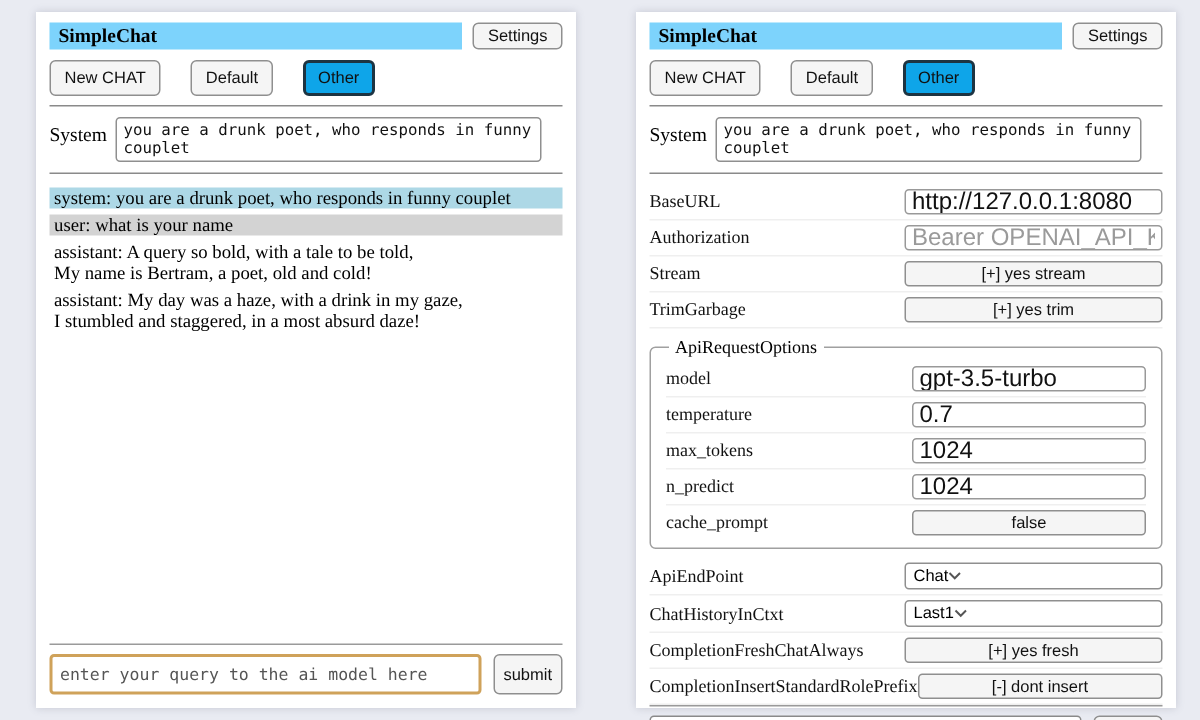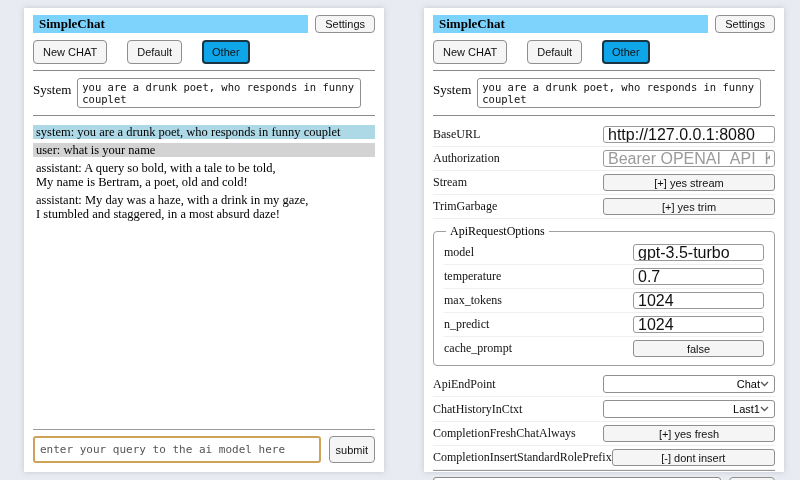--- a/index.html
+++ b/index.html
@@ -109,34 +109,34 @@
   .text-input::placeholder { color: #9a9a9a; }
   .wide-btn { width: 100%; height: 17px; padding: 0 4px; border-radius: 3px; }
   .fake-select {
     width: 100%;
     height: 18px;
     background: #fff;
     border: 1px solid #8f8f8f;
     border-radius: 3px;
     display: flex;
     align-items: center;
-    justify-content: flex-end;
+    justify-content: flex-start;
     padding: 0 5px;
     font-family: "Liberation Sans", sans-serif;
     font-size: 11px;
     cursor: pointer;
   }
   fieldset.aro {
     border: 1px solid #a0a0a0;
     border-radius: 4px;
     margin: 5px 0 6px 0;
     padding: 2px 10px 5px 10px;
   }
   fieldset.aro legend { font-size: 12px; padding: 0 4px; margin-left: 2px; }
-  fieldset.aro .srow-control { width: 131px; justify-content: center; }
+  fieldset.aro .srow-control { width: 156px; justify-content: center; }
 
   
   .spacer { flex: 1; }
   hr.bottom-divider {
     border: none;
     border-top: 1px solid #9a9a9a;
     margin: 0 0 6px 0;
   }
   .query-row { display: flex; align-items: stretch; gap: 8px; }
   .query-input {

